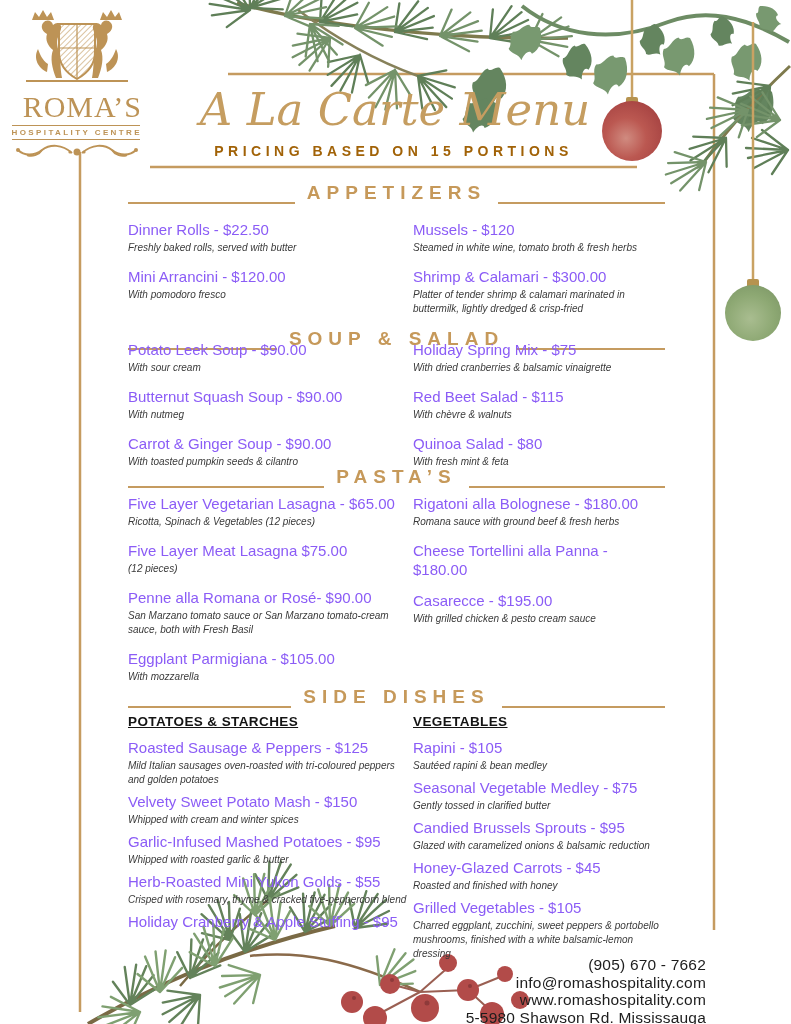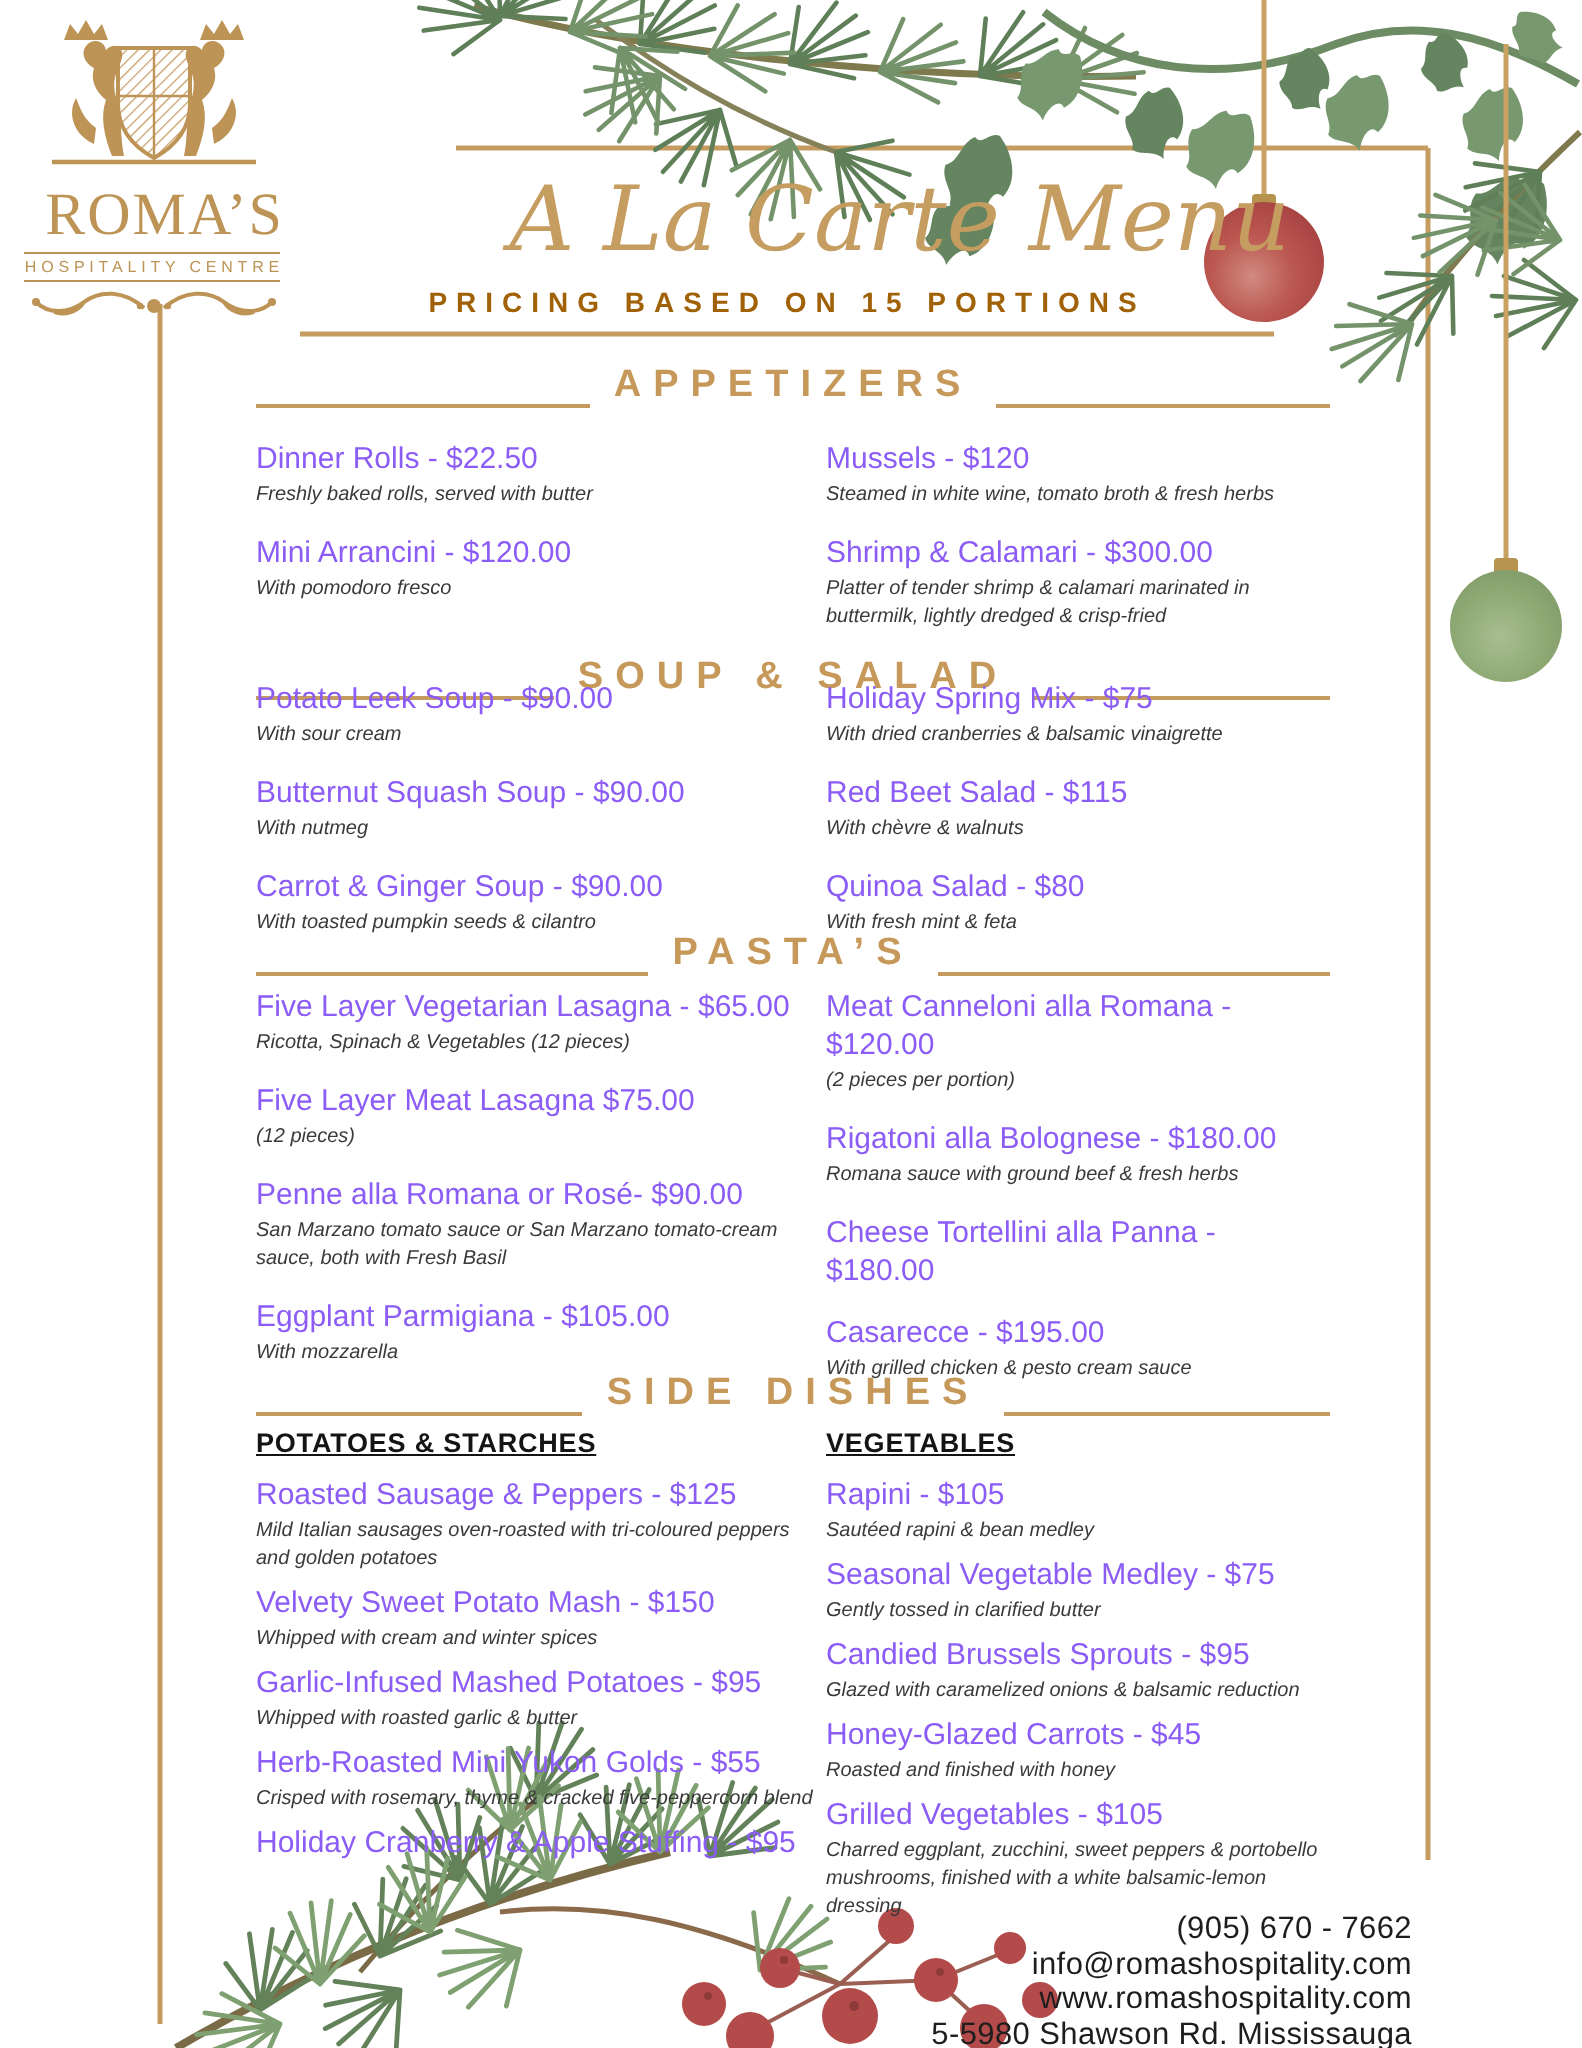--- a/index.html
+++ b/index.html
@@ -4,23 +4,23 @@
 <style>
   html,body{margin:0;padding:0;background:#ffffff;}
   #page{position:relative;width:791px;height:1024px;background:#ffffff;overflow:hidden;
         font-family:"Liberation Sans",sans-serif;color:#151515;}
   
   #decor{position:absolute;left:0;top:0;width:791px;height:1024px;z-index:1;pointer-events:none;}
   
   .logo{position:absolute;left:10px;top:8px;width:132px;z-index:2;text-align:right;color:#bd9356;}
   .logo-name{font-family:"Liberation Serif",serif;font-size:30px;letter-spacing:1px;line-height:32px;margin-top:1px;}
   .logo-rule{height:0;border-top:1.6px solid #bd9356;margin:2px 2px;}
-  .logo-tag{font-size:8px;letter-spacing:2.4px;white-space:nowrap;margin:2px 0 2px 0;font-weight:normal;}
-  
-  .title{position:absolute;left:145px;top:84px;width:500px;text-align:right;z-index:2;
+  .logo-tag{font-size:8px;letter-spacing:2.4px;white-space:nowrap;margin:2px 0 2px 0;font-weight:bold;}
+  
+  .title{position:absolute;left:145px;top:84px;width:500px;text-align:center;z-index:2;
          font-family:"DejaVu Serif",serif;font-style:italic;font-size:45px;line-height:52px;color:#c59d60;}
   .pricing{position:absolute;left:150px;top:143px;width:487px;text-align:center;z-index:2;
            font-size:14px;font-weight:bold;letter-spacing:4.5px;color:#a16207;}
   
   .sec-head{position:absolute;left:128px;width:537px;z-index:2;display:flex;align-items:flex-end;gap:12px;}
   .sec-head .ln{flex:1;height:0;border-top:2.5px solid #c59b60;}
   .sec-title{font-size:19px;font-weight:bold;letter-spacing:6px;color:#c6995a;white-space:nowrap;}
   .cols{position:absolute;left:128px;width:537px;z-index:2;display:grid;grid-template-columns:285px 252px;}
   .nm{font-size:15px;font-weight:normal;line-height:19px;color:#8b5cf6;}
   .ds{font-size:10px;font-style:italic;line-height:14px;color:#3a3a3a;margin-top:2px;}
@@ -308,24 +308,20 @@
         <div class="nm">Penne alla Romana or Rosé- $90.00</div>
         <div class="ds">San Marzano tomato sauce or San Marzano tomato-cream sauce, both with Fresh Basil</div>
       </div>
       <div class="item">
         <div class="nm">Eggplant Parmigiana - $105.00</div>
         <div class="ds">With mozzarella</div>
       </div>
     </div>
     <div>
       <div class="item">
-        <div class="nm">Meat Canneloni alla Romana - $120.00</div>
-        <div class="ds">(2 pieces per portion)</div>
-      </div>
-      <div class="item">
         <div class="nm">Rigatoni alla Bolognese - $180.00</div>
         <div class="ds">Romana sauce with ground beef &amp; fresh herbs</div>
       </div>
       <div class="item">
         <div class="nm">Cheese Tortellini alla Panna - $180.00</div>
         <div class="ds"></div>
       </div>
       <div class="item">
         <div class="nm">Casarecce - $195.00</div>
         <div class="ds">With grilled chicken &amp; pesto cream sauce</div>

